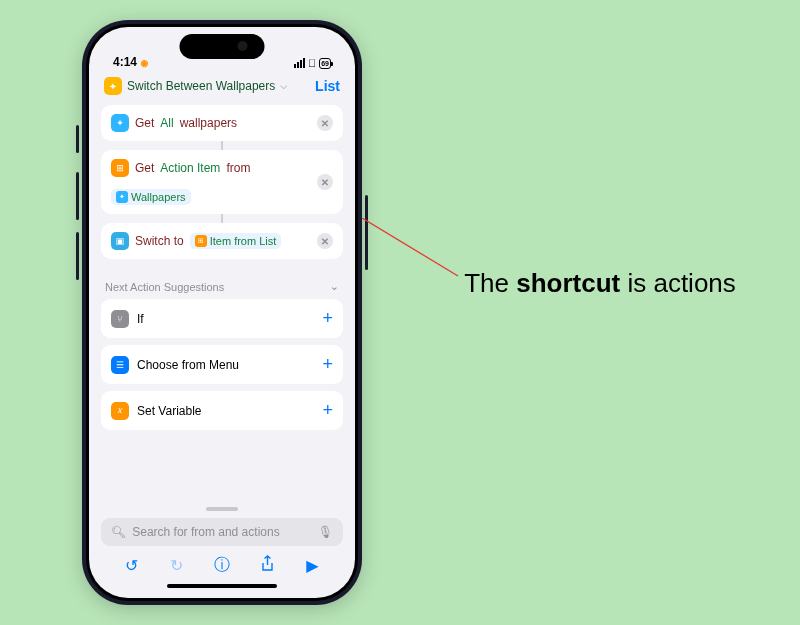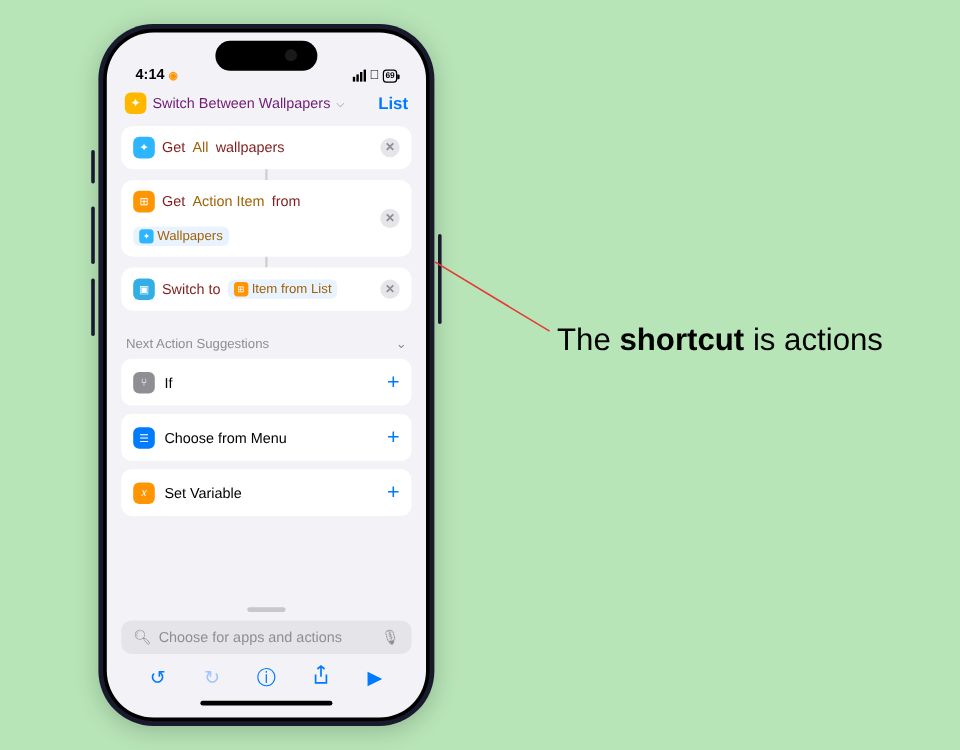--- a/index.html
+++ b/index.html
@@ -18,32 +18,32 @@
     .sb-right{display:flex;align-items:center;gap:3px;font-size:11px}
     .signal{display:inline-flex;gap:1px;align-items:flex-end}
     .signal i{width:2px;background:#000;display:block}
     .signal i:nth-child(1){height:4px}.signal i:nth-child(2){height:6px}.signal i:nth-child(3){height:8px}.signal i:nth-child(4){height:10px}
     .wifi{font-size:11px}
     .batt{display:inline-flex;align-items:center;border:1px solid #000;border-radius:3px;padding:0 1px;height:11px;font-size:7px;font-weight:700;position:relative}
     .batt::after{content:'';position:absolute;right:-3px;top:3px;width:2px;height:4px;background:#000;border-radius:0 1px 1px 0}
     .header{display:flex;align-items:center;justify-content:space-between;padding:6px 15px 10px}
     .hleft{display:flex;align-items:center;gap:5px;min-width:0}
     .app-badge{width:18px;height:18px;background:#ffb700;border-radius:5px;flex-shrink:0;display:flex;align-items:center;justify-content:center;color:#fff;font-size:10px}
-    .hname{font-size:12px;color:#701a75;font-weight:500;white-space:nowrap;overflow:hidden;text-overflow:ellipsis;max-width:155px}
+    .hname{font-size:12px;color:#14532d;font-weight:500;white-space:nowrap;overflow:hidden;text-overflow:ellipsis;max-width:155px}
     .chev{color:#8e8e93;font-size:9px;flex-shrink:0}
     .done{color:#007aff;font-size:14px;font-weight:600}
     .content{flex:1;padding:0 12px;overflow:hidden}
     .card{background:#fff;border-radius:10px;padding:9px 10px;margin-bottom:9px;display:flex;align-items:center;gap:6px;font-size:12px;position:relative;flex-wrap:wrap}
     .connector{width:2px;height:9px;background:#d0d0d0;margin:-9px auto 0;position:relative;top:-0px}
     .ico{width:18px;height:18px;border-radius:5px;flex-shrink:0;display:flex;align-items:center;justify-content:center;font-size:9px;color:#fff}
     .ico-blue{background:#2db5ff}
     .ico-orange{background:#ff9500}
     .ico-teal{background:#32ade6}
     .txt{color:#7f1d1d}
-    .param{color:#a16207}
+    .param{color:#15803d}
     .pill{background:#e8f3ff;border-radius:5px;padding:2px 5px;display:inline-flex;align-items:center;gap:3px;font-size:11px}
     .pill .mini{width:12px;height:12px;border-radius:3px;font-size:7px}
     .clear{position:absolute;right:10px;width:16px;height:16px;background:#e5e5ea;border-radius:50%;display:flex;align-items:center;justify-content:center;color:#8e8e93;font-size:10px;font-weight:700}
     .sect{display:flex;justify-content:space-between;align-items:center;padding:12px 4px 6px;color:#8e8e93;font-size:11px}
     .sugg{background:#fff;border-radius:9px;padding:9px 10px;margin-bottom:7px;display:flex;align-items:center;justify-content:space-between;font-size:12px}
     .sugg-l{display:flex;align-items:center;gap:8px}
     .sico{width:18px;height:18px;border-radius:5px;display:flex;align-items:center;justify-content:center;font-size:9px;color:#fff}
     .sico-gray{background:#8e8e93}
     .sico-blue{background:#007aff}
     .sico-orange{background:#ff9500}
@@ -152,21 +152,21 @@
               <span>Set Variable</span>
             </div>
           <span class="plus">+</span>
         </div>
       </div>
 
       <div class="bottom">
         <div class="handle"></div>
         <div class="search">
           <span class="sicon">🔍︎</span>
-          <span>Choose for apps and actions</span>
+          <span>Search for from and actions</span>
           <span class="mic">🎙︎</span>
         </div>
         <div class="toolbar">
           <span class="tbtn">↺</span>
           <span class="tbtn tdim">↻</span>
           <span class="tbtn">ⓘ</span>
           <span class="tbtn"><svg width="15" height="17" viewBox="0 0 15 17" fill="none" stroke="#007aff" stroke-width="1.4">
                 <path d="M7.5 1v9M4.5 3.5L7.5 1l3 2.5M3 8v7h9V8"></path>
               </svg></span>
           <span class="tbtn play">▶</span>

